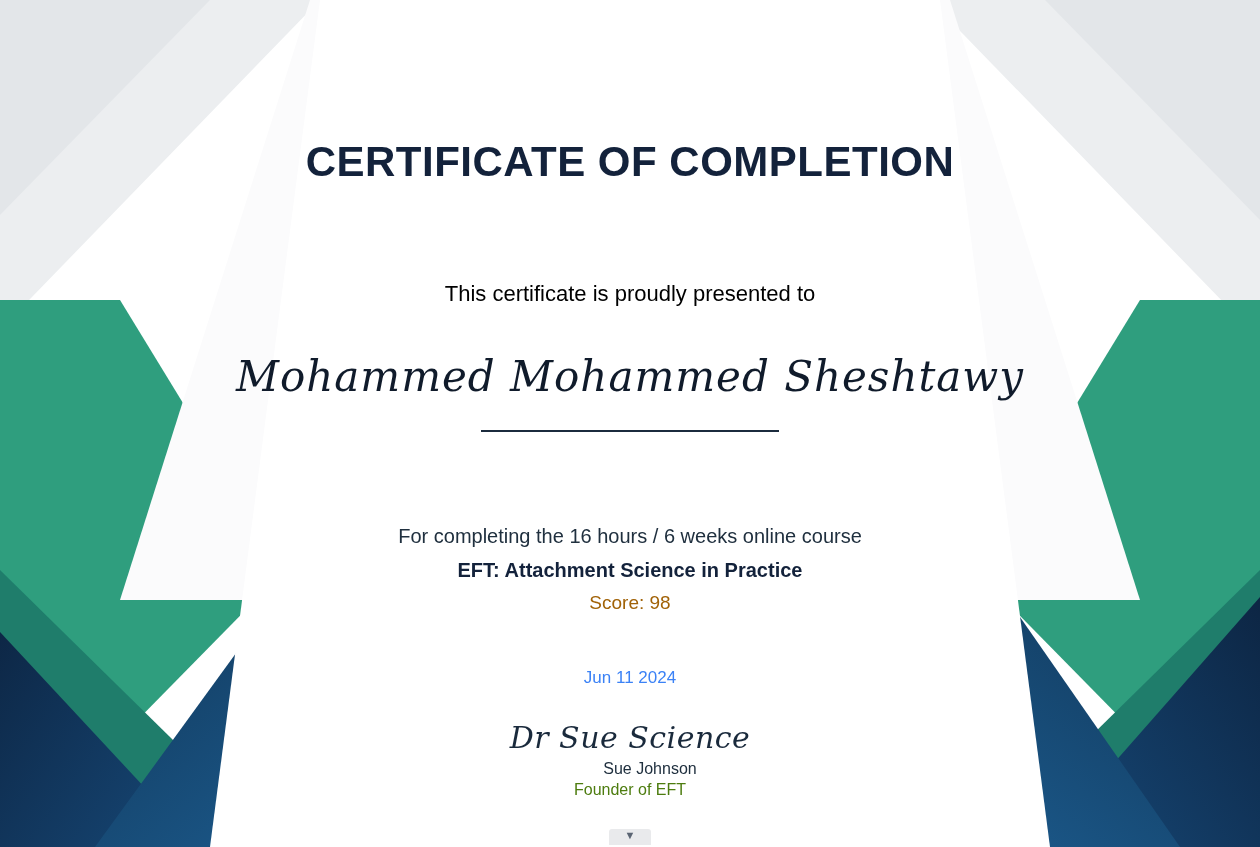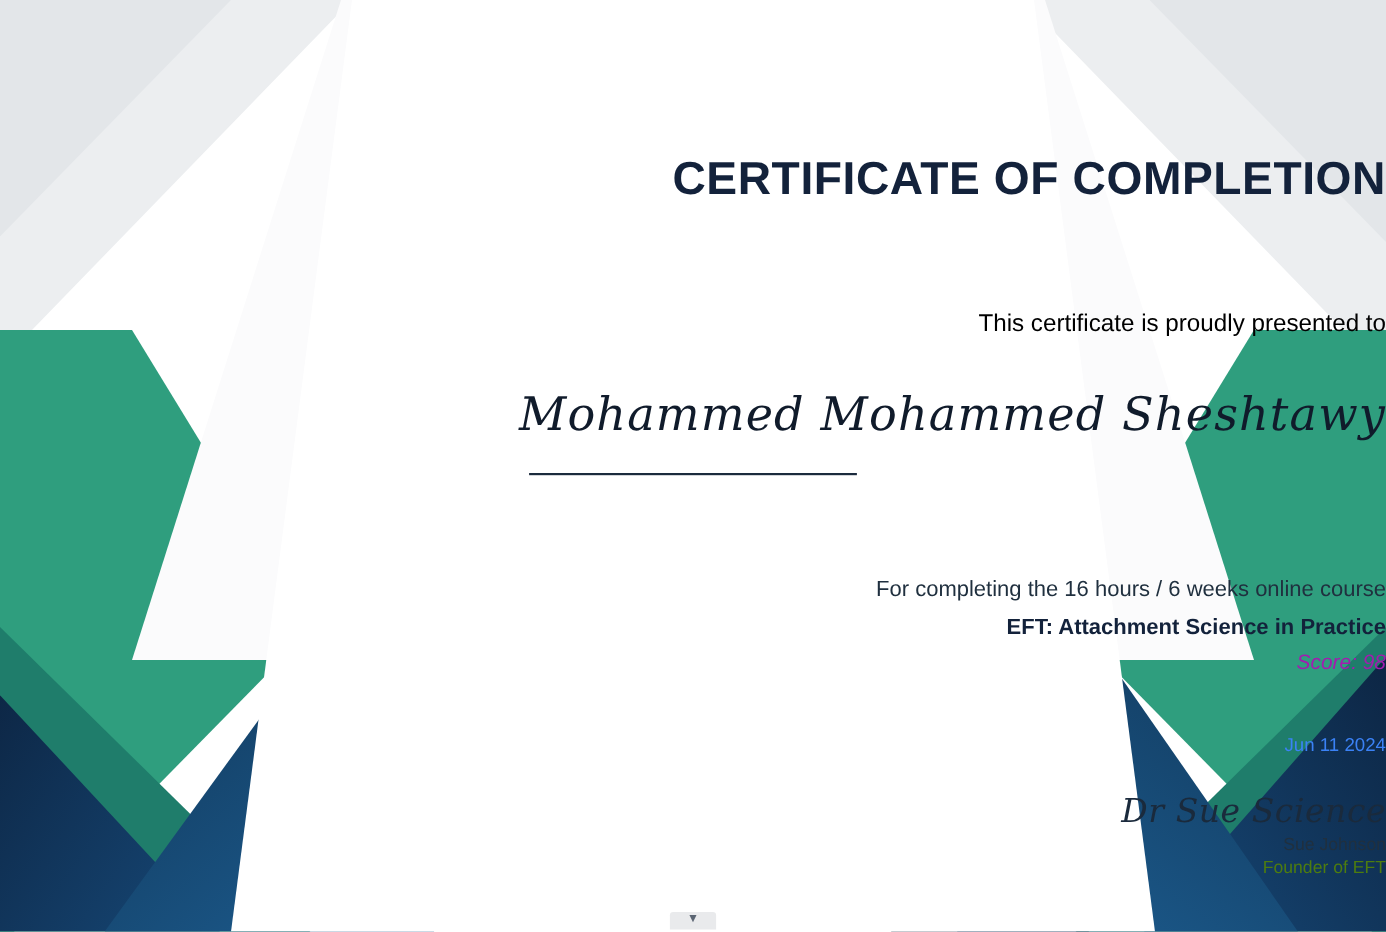--- a/index.html
+++ b/index.html
@@ -143,21 +143,21 @@
     background: #fbfbfc;
     clip-path: polygon(190px 0, 830px 0, 1020px 600px, 0 600px);
   }
 
   
   .content {
     position: relative;
     z-index: 5;
     width: 100%;
     height: 100%;
-    text-align: right;
+    text-align: center;
   }
 
   .cert-title {
     position: absolute;
     top: 138px;
     left: 0; right: 0;
     font-size: 42px;
     font-weight: bold;
     letter-spacing: 0.5px;
     color: #13223b;
@@ -209,22 +209,21 @@
     font-size: 20px;
     font-weight: bold;
     color: #13223b;
   }
 
   .score-line {
     position: absolute;
     top: 592px;
     left: 0; right: 0;
     font-size: 19px;
-    color: #a21caf;
-    font-style: italic;
+    color: #a16207;
   }
 
   .date-line {
     position: absolute;
     top: 668px;
     left: 0; right: 0;
     font-size: 17px;
     color: #3b82f6;
   }
 

